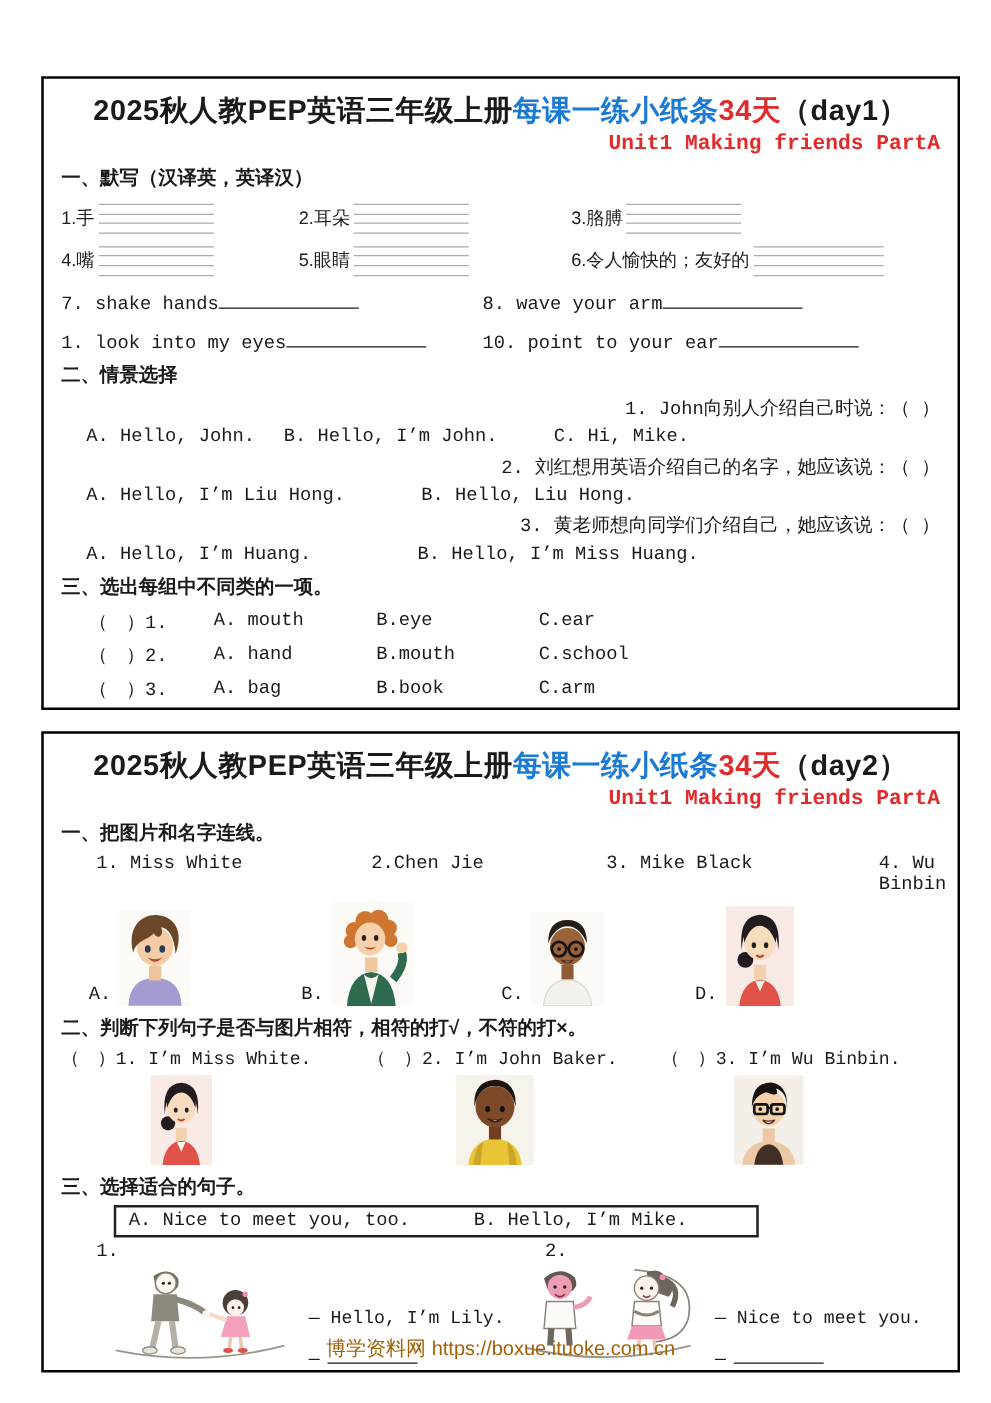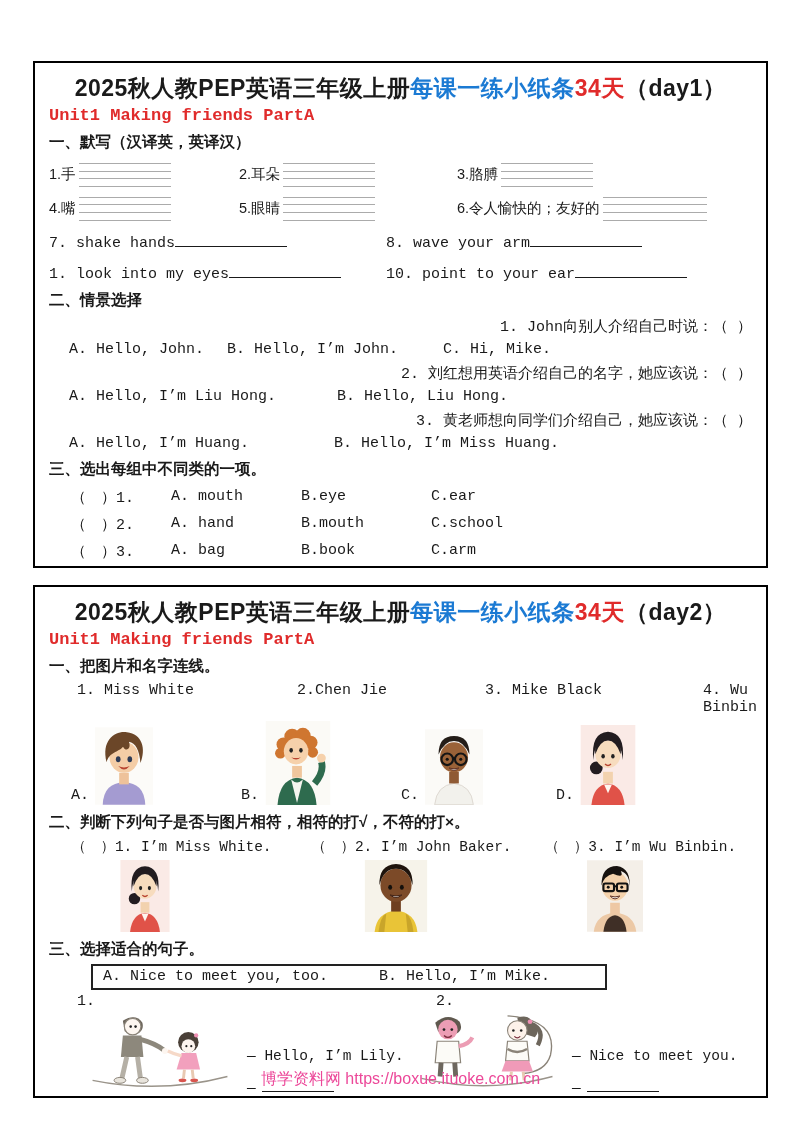--- a/index.html
+++ b/index.html
@@ -11,21 +11,21 @@
   .card {
     position:absolute; left:33px; width:735px; border:2px solid #000; background:#fff;
     padding:6px 14px 4px 14px;
   }
   #card1 { top:61px; height:507px; }
   #card2 { top:585px; height:513px; }
 
   .title { text-align:center; font-size:23px; font-weight:bold; letter-spacing:0.5px; margin-top:4px; white-space:nowrap; }
   .title .blue { color:#1b7ad3; }
   .title .red  { color:#e02b2b; }
-  .subtitle { text-align:left; font-family:"Liberation Mono","DejaVu Sans Mono",monospace; font-weight:bold; color:#e02b2b; font-size:17px; margin-top:2px; }
+  .subtitle { text-align:right; font-family:"Liberation Mono","DejaVu Sans Mono",monospace; font-weight:bold; color:#e02b2b; font-size:17px; margin-top:2px; }
 
   .heading { font-size:15.5px; font-weight:bold; margin-top:7px; }
   .mono { font-family:"Liberation Mono","DejaVu Sans Mono",monospace; }
 
   
   .cnrow { display:grid; grid-template-columns:190px 218px 1fr; margin-top:10px; }
   .witem { display:flex; align-items:center; font-size:14.5px; white-space:nowrap; }
   .wlines { display:inline-block; width:92px; margin-left:3px; }
   .wlines i { display:block; border-top:1.6px solid #ababab; margin-top:6.6px; }
   .wlines i:first-child { margin-top:0; }
@@ -39,32 +39,32 @@
 
   
   .oddrow { display:grid; grid-template-columns:100px 130px 130px auto; padding-left:22px; font-size:15px; margin-top:8px; }
 
   
   .namesrow { display:grid; grid-template-columns:172px 140px 170px auto; padding-left:28px; font-size:15px; margin-top:5px;gap:48px; }
   .avrow { display:grid; grid-template-columns:170px 160px 155px auto; padding-left:22px; margin-top:5px; }
   .avcell { display:flex; align-items:flex-end; }
   .avlabel { font-size:15px; margin-right:6px; line-height:1; padding-bottom:2px; }
   .judgerow { display:grid; grid-template-columns:245px 235px auto; margin-top:4px; }
-  .judgecell { font-size:14.5px; white-space:nowrap;text-align:center; }
+  .judgecell { font-size:14.5px; white-space:nowrap; }
   .judgecell .pic { margin:4px 0 0 70px; }
   .optbox { border:2px solid #222; width:516px; margin:4px 0 0 42px; padding:2px 10px 3px 10px; font-size:15px; white-space:nowrap; }
   .optbox .gapB { margin-left:42px; }
   .scenes { display:grid; grid-template-columns:355px auto; margin-top:3px; }
   .scene-half { position:relative; }
   .scene-num { font-size:15px; }
   .scene-body { display:flex; align-items:flex-end; }
   .dlg { margin-top:20px; font-size:14.5px; white-space:nowrap; }
   .dlg .l2 { margin-top:16px; }
   .dlg .blank2 { display:inline-block; width:72px; border-bottom:1.4px solid #1a1a1a; height:12px; margin-left:6px; }
-  .footer { position:absolute; left:0; right:0; bottom:6px; text-align:center; color:#ec4899; font-size:16px; }
+  .footer { position:absolute; left:0; right:0; bottom:6px; text-align:center; color:#a16207; font-size:16px; }
 
   svg { display:block; }
 </style>
 </head>
 <body>
 
 <div class="page">
 
   <div class="card" id="card1">
     <div class="title">

